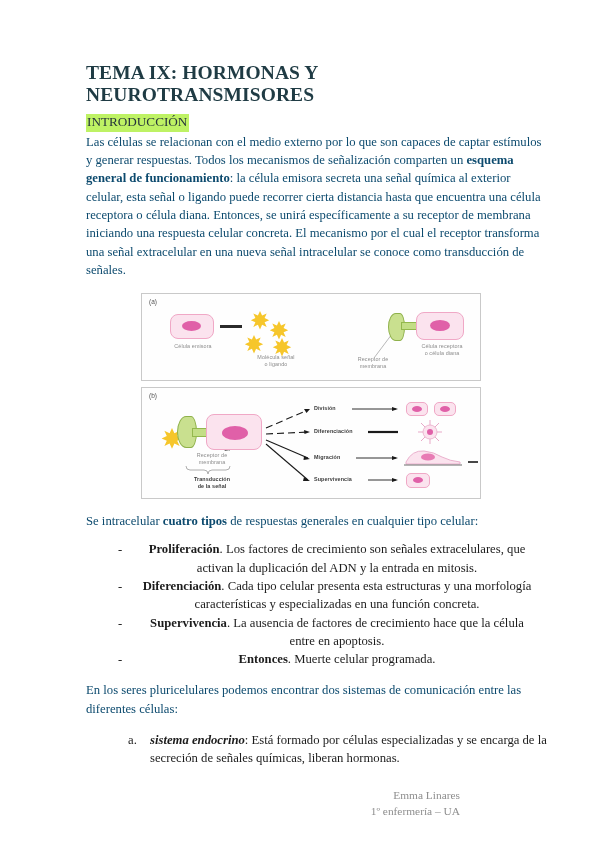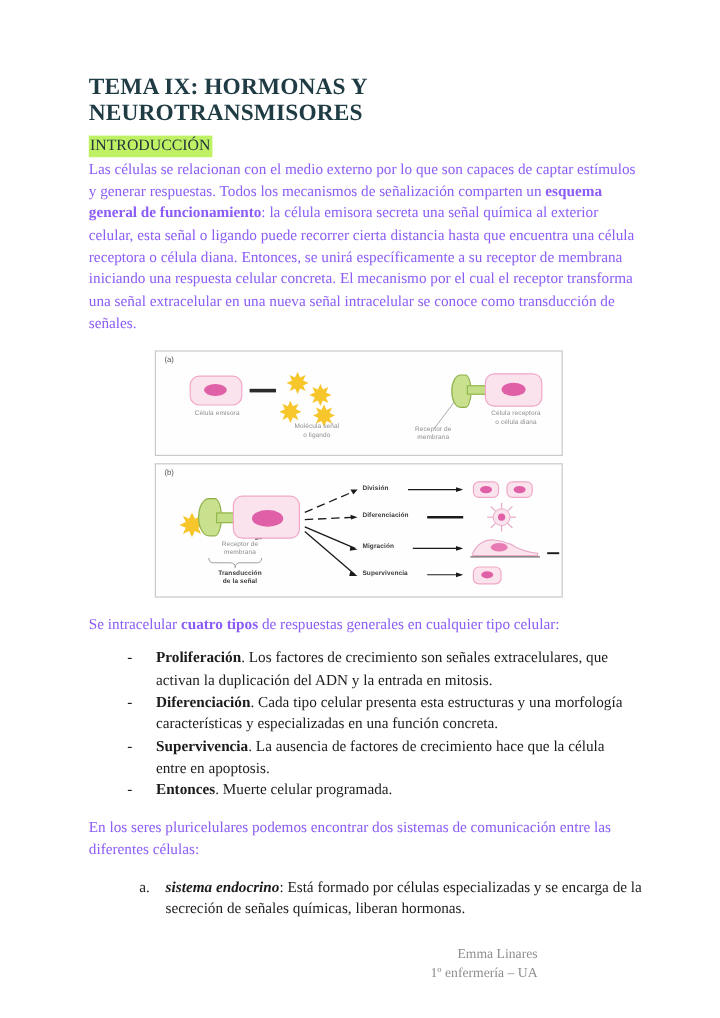--- a/index.html
+++ b/index.html
@@ -11,21 +11,21 @@
     width: 600px;
     height: 848px;
     position: relative;
     font-family: "Liberation Serif", "DejaVu Serif", serif;
     color: #1c1c1c;
     overflow: hidden;
   }
 
   .page {
     position: absolute;
-    left: 4px; top: 0;
+    left: 16px; top: 0;
     width: 512px;
     height: 848px;
     background: #fff;
   }
 
   .content {
     position: absolute;
     left: 70px;
     top: 62px;
     width: 462px;
@@ -48,21 +48,21 @@
     padding: 0px 2px 1px 1px;
     margin: 0 0 1px 0;
     line-height: 1.28;
   }
 
   p.body-text {
     font-size: 12.7px;
     line-height: 1.44;
     margin: 0 0 0 0;
     text-align: left;
-    color: #8b5cf6;
+    color: #0c4a6e;
   }
 
   p.body-text.spaced { margin-top: 13px; }
 
   .bold { font-weight: bold; }
   .bolditalic { font-weight: bold; font-style: italic; }
 
   
   .figure-wrap {
     margin: 14px 0 0 55px;
@@ -133,20 +133,21 @@
 
   svg.fig-svg { position: absolute; left: 0; top: 0; overflow: visible; }
 
   
   ul.dash-list {
     list-style: none;
     margin: 10px 16px 0 0;
     padding: 0 0 0 32px;
     font-size: 12.7px;
     line-height: 1.44;
+    text-align: center;
   }
   ul.dash-list > li {
     position: relative;
     padding-left: 24px;
     margin-bottom: 0px;
   }
   ul.dash-list > li:before {
     content: "-";
     position: absolute;
     left: 0;

